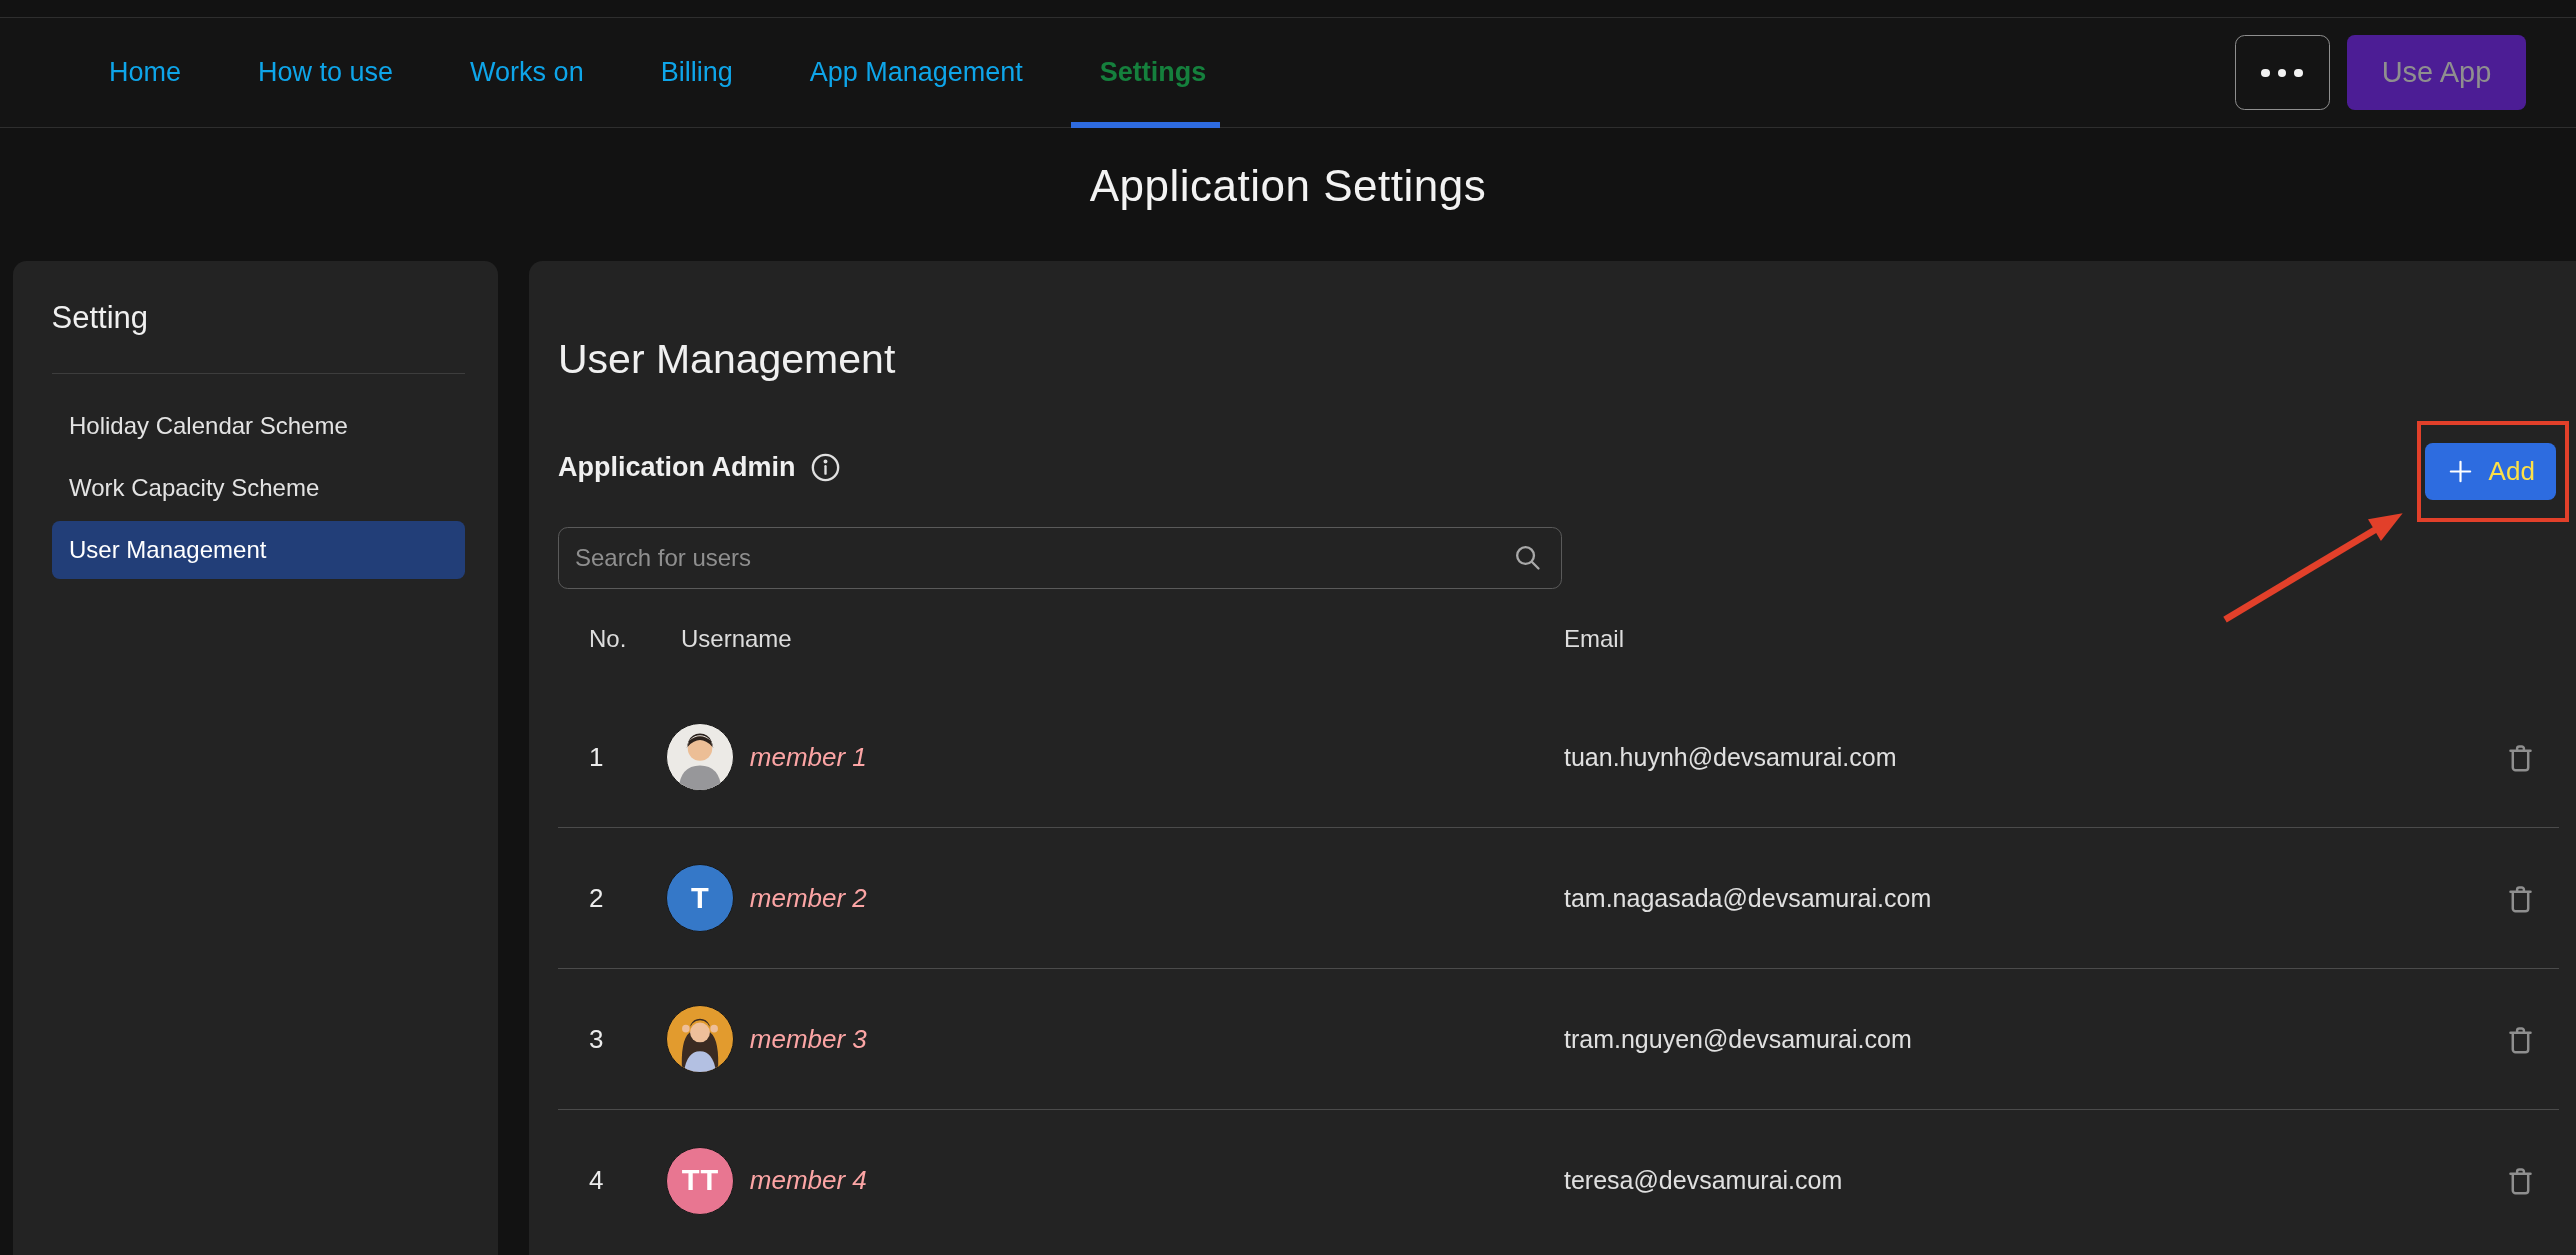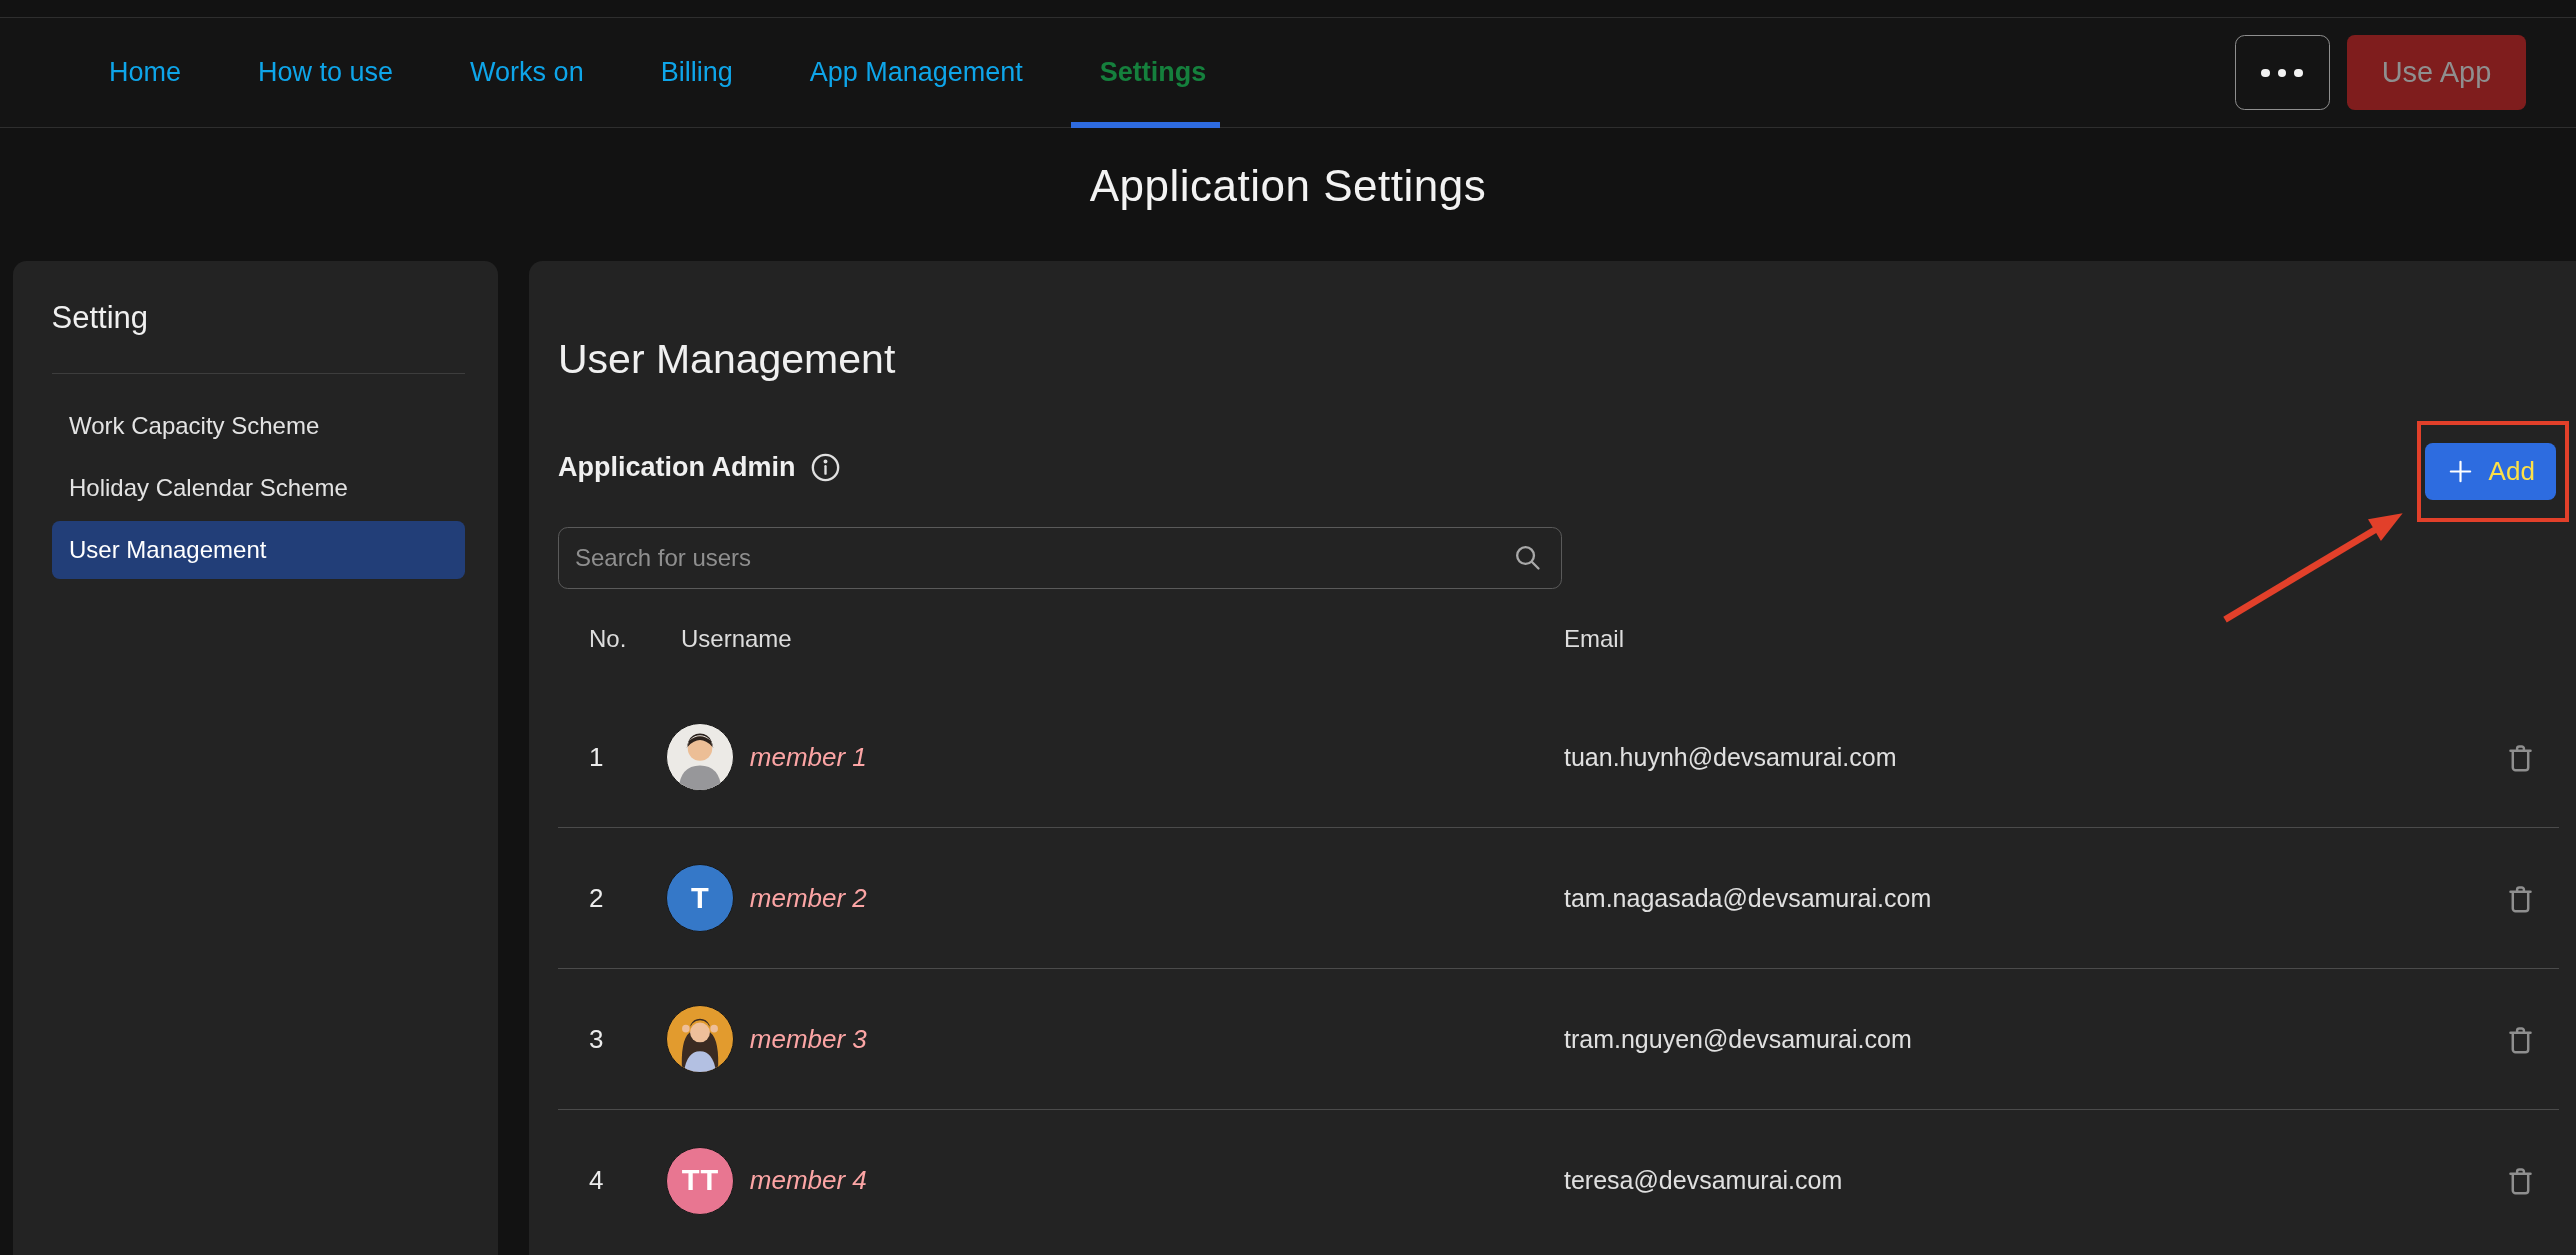--- a/index.html
+++ b/index.html
@@ -34,21 +34,21 @@
   }
   .topbar-actions { margin-left:auto; display:flex; align-items:center; gap:17.4px; margin-right:50px; }
   .more-btn {
     width:95px; height:75px; border:1.9px solid #8f8f8f; border-radius:9.7px;
     background:transparent; display:flex; align-items:center; justify-content:center; gap:7.7px;
     cursor:pointer;
   }
   .more-btn i { width:8.7px; height:8.7px; border-radius:50%; background:#f2f2f2; display:block; }
   .useapp-btn {
     width:179px; height:75px; border:none; border-radius:7.7px;
-    background:#7f1d1d; color:#8f8f8f; font-size:29px;
+    background:#4c1d95; color:#8f8f8f; font-size:29px;
     font-family:"Liberation Sans", sans-serif; cursor:default;
   }
 
   
   .page-title {
     text-align:center; margin-top:33px;
     font-size:44px; font-weight:400; color:#f2f2f2; letter-spacing:0.5px;
   }
 
   
@@ -150,22 +150,22 @@
     <button class="useapp-btn">Use App</button>
   </div>
 </header>
 
 <h1 class="page-title">Application Settings</h1>
 
 <aside class="sidebar">
   <div class="sidebar-title">Setting</div>
   <hr class="sidebar-divider">
   <ul class="sidebar-list">
+    <li class="sidebar-item">Holiday Calendar Scheme</li>
     <li class="sidebar-item">Work Capacity Scheme</li>
-    <li class="sidebar-item">Holiday Calendar Scheme</li>
     <li class="sidebar-item selected">User Management</li>
   </ul>
 </aside>
 
 <section class="main">
   <h2 class="main-title">User Management</h2>
 
   <div class="admin-row">
     <span class="admin-label">Application Admin</span>
     <span class="info-icon">

